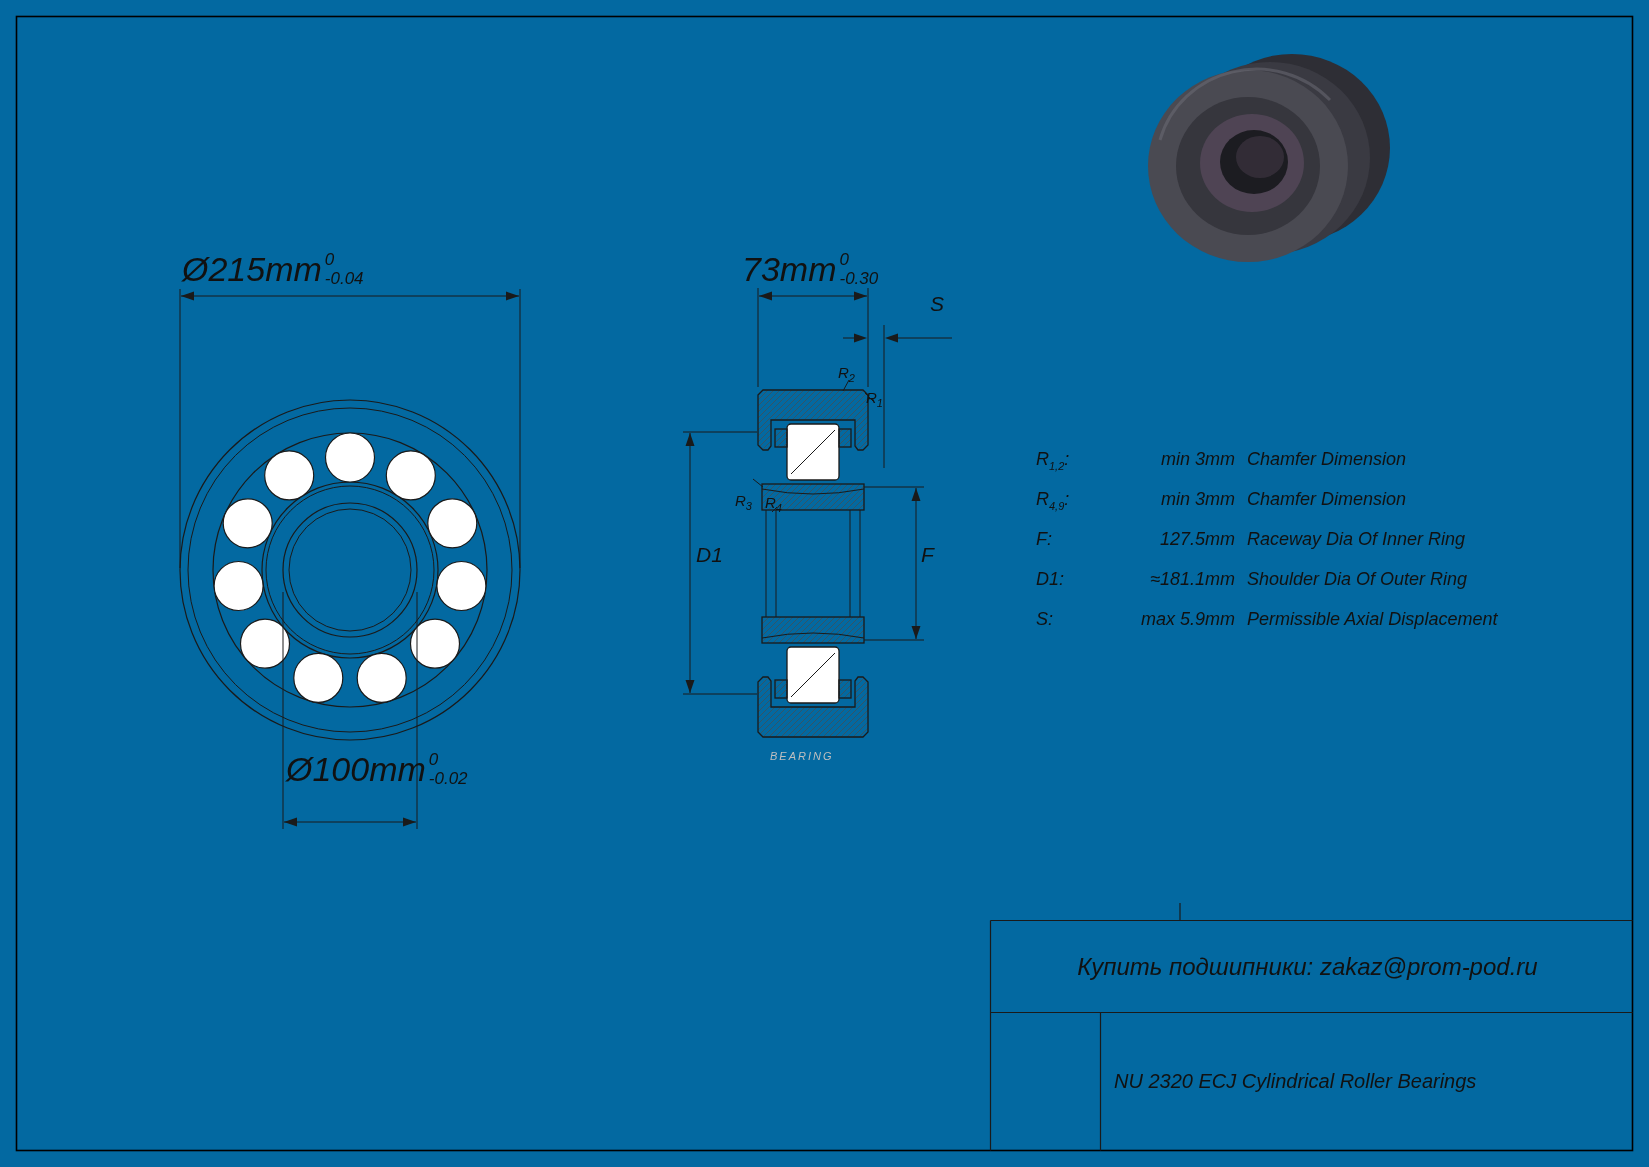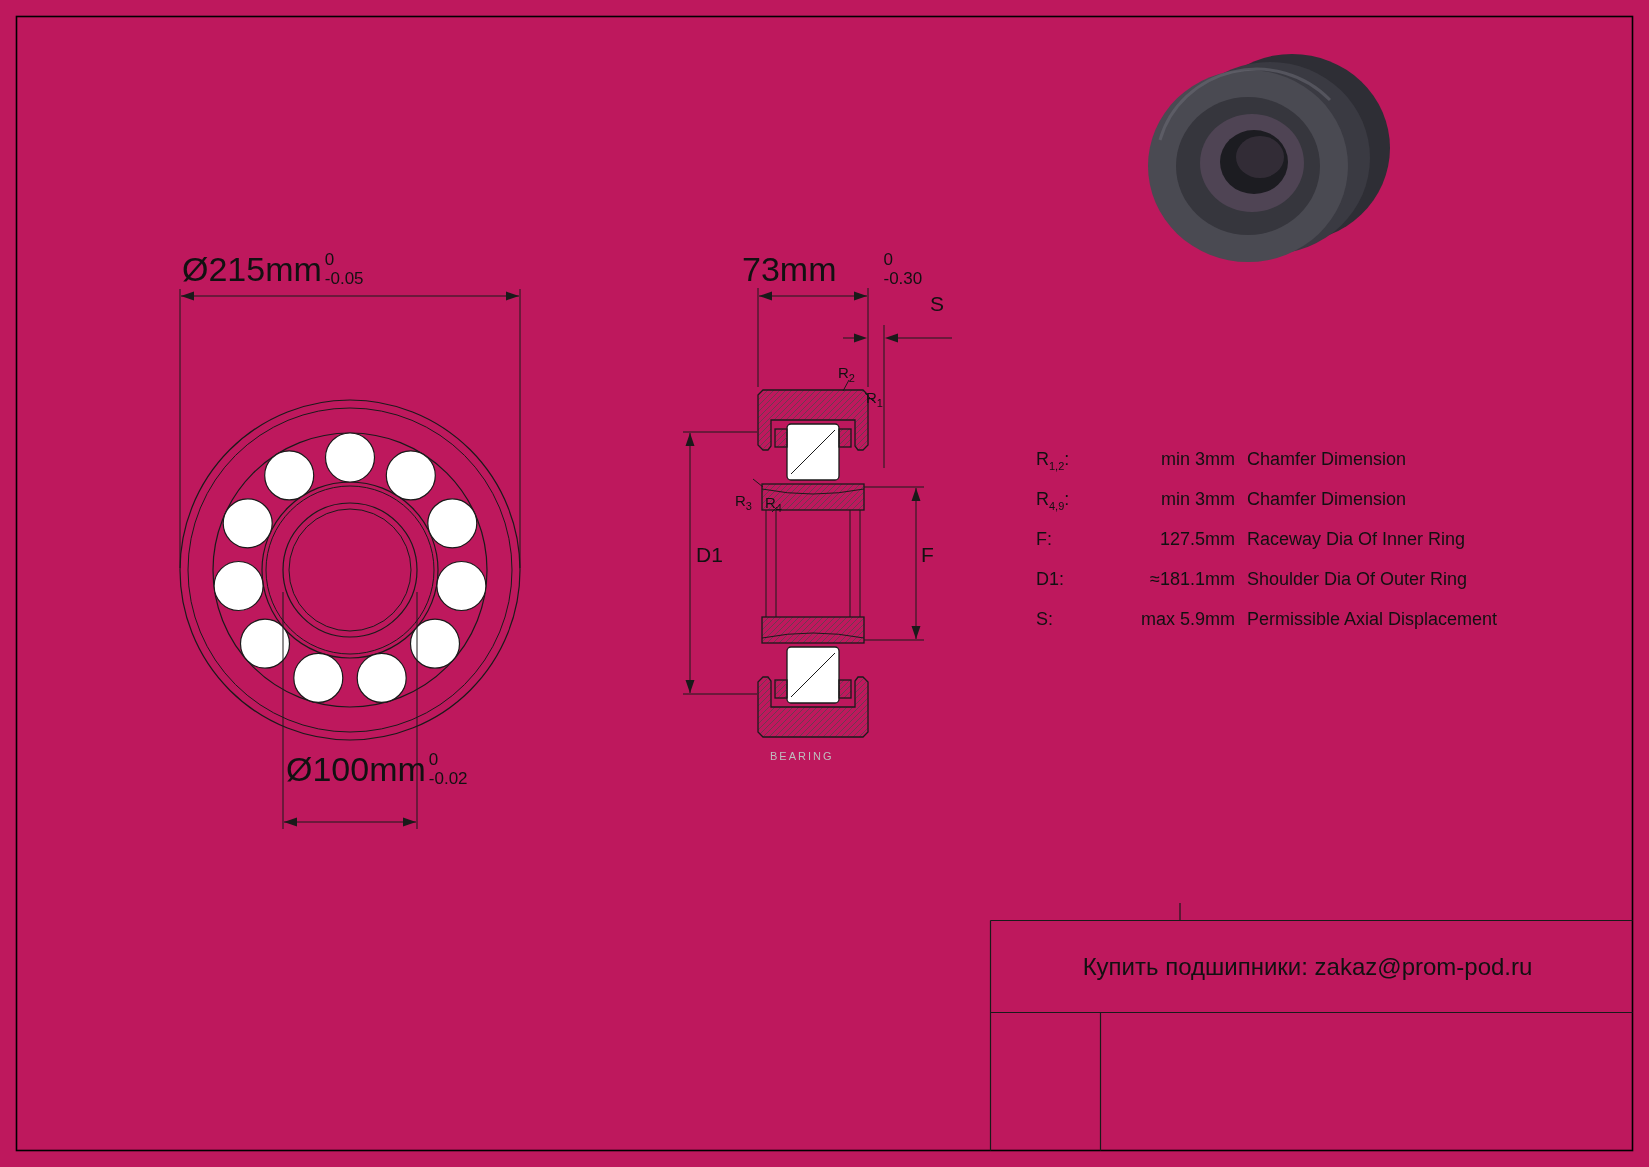--- a/index.html
+++ b/index.html
@@ -1,18 +1,18 @@
 <!DOCTYPE html>
 <html><head>
 <meta charset="utf-8">
 <style>
   html,body{margin:0;padding:0;background:#fff;}
   #page{
-    position:relative;width:1649px;height:1167px;background:#be185d;
-    font-family:"Liberation Sans","DejaVu Sans",sans-serif;color:#111;overflow:hidden;
+    position:relative;width:1649px;height:1167px;background:#0369a1;
+    font-family:"Liberation Sans","DejaVu Sans",sans-serif;color:#111;overflow:hidden;font-style:italic;
   }
   svg{position:absolute;left:0;top:0;}
   .ln{stroke:#1a1a1a;stroke-width:1.2;fill:none;}
   .thin{stroke:#1a1a1a;stroke-width:1;fill:none;}
   .sect{stroke:#1a1a1a;stroke-width:1.3;}
   .roller{fill:#ffffff;stroke:#1a1a1a;stroke-width:1.2;}
   .arr{fill:#1a1a1a;stroke:none;}
   .overlay{position:absolute;white-space:nowrap;}
   .dim{font-size:34px;display:flex;align-items:center;font-weight:400;}
   .tol{display:inline-flex;flex-direction:column;justify-content:center;font-size:17px;line-height:1.1;margin-left:3px;}
@@ -160,33 +160,33 @@
       <line x1="990.5" y1="1012.5" x2="1632.5" y2="1012.5" class="ln" stroke-width="1.4"></line>
       <line x1="1100.5" y1="1012.5" x2="1100.5" y2="1150.5" class="ln" stroke-width="1.4"></line>
       <line x1="1180" y1="903" x2="1180" y2="920" class="ln" stroke-width="1.4"></line>
     </g>
   </svg>
 
   <div class="overlay dim" style="left:182px;top:250px;">
     <span>Ø215mm</span>
     <span class="tol">
       <span>0</span>
-      <span>-0.05</span>
+      <span>-0.04</span>
     </span>
   </div>
 
   <div class="overlay dim" style="left:286px;top:750px;">
     <span>Ø100mm</span>
     <span class="tol">
       <span>0</span>
       <span>-0.02</span>
     </span>
   </div>
 
-  <div class="overlay dim" style="left:742px;top:250px;gap:44px;">
+  <div class="overlay dim" style="left:742px;top:250px;">
     <span>73mm</span>
     <span class="tol">
       <span>0</span>
       <span>-0.30</span>
     </span>
   </div>
 
   <div class="overlay lbl-lg" style="left:930px;top:292px;">S</div>
   <div class="overlay lbl-lg" style="left:696px;top:543px;">D1</div>
   <div class="overlay lbl-lg" style="left:921px;top:543px;">F</div>
@@ -225,14 +225,15 @@
     </div>
     <div class="spec-row">
       <span class="spec-param"><span>S</span><sub></sub><span>:</span></span>
       <span class="spec-value">max 5.9</span>
       <span class="spec-unit">mm</span>
       <span class="spec-desc">Permissible Axial Displacement</span>
     </div>
   </div>
 
   <div class="tb-cell" id="tb-contact">Купить подшипники: zakaz@prom-pod.ru</div>
+  <div class="tb-cell" id="tb-partname">NU 2320 ECJ Cylindrical Roller Bearings</div>
 
 </div>
 
 </body></html>

